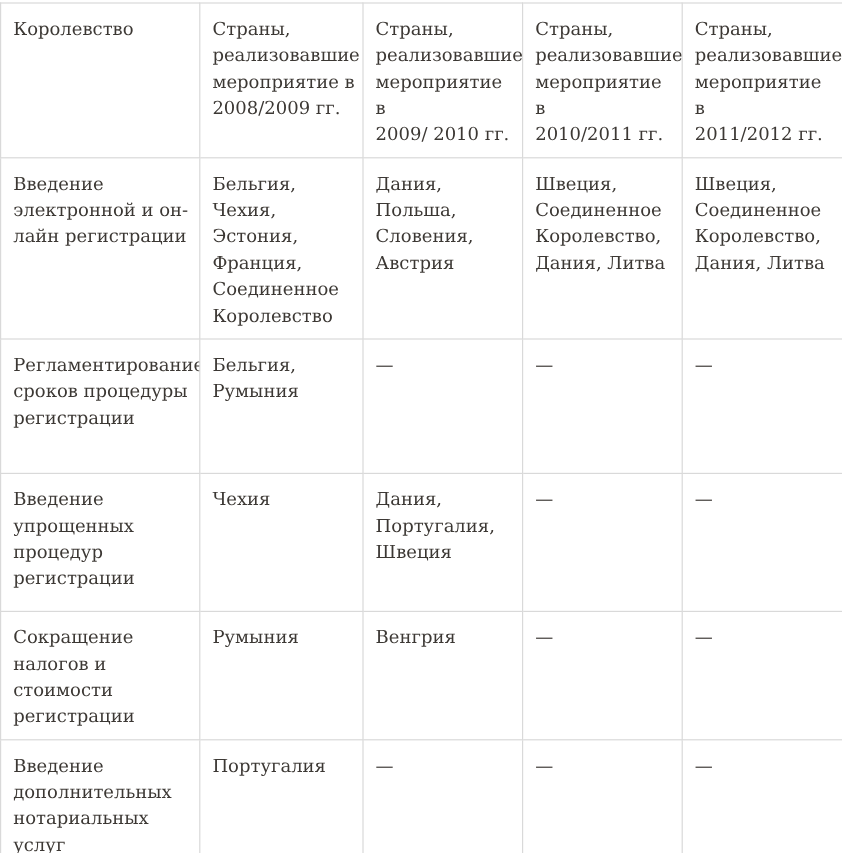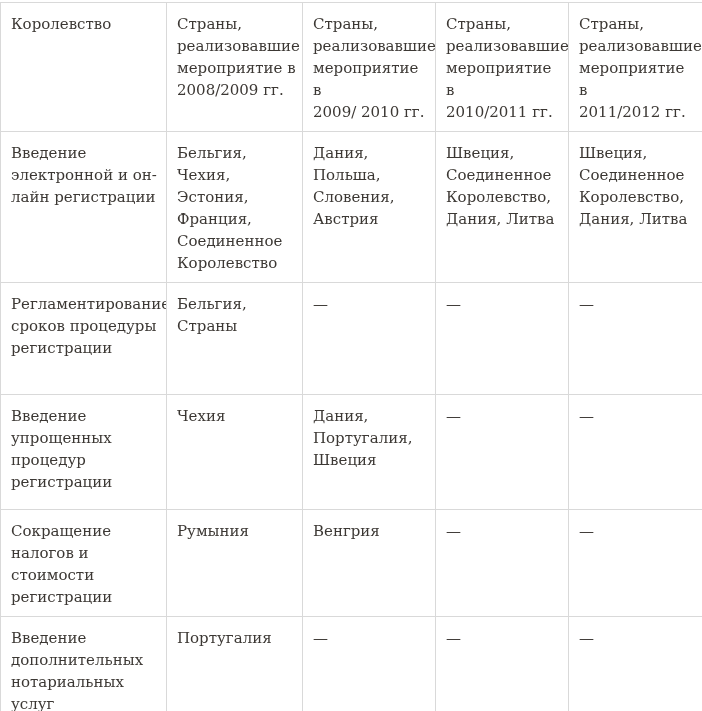--- a/index.html
+++ b/index.html
@@ -93,21 +93,21 @@
       <td>Швеция,
 Соединенное
 Королевство,
 Дания, Литва</td>
     </tr>
     <tr class="r-1">
       <td>Регламентирование
 сроков процедуры
 регистрации</td>
       <td>Бельгия,
-Страны</td>
+Румыния</td>
       <td>—</td>
       <td>—</td>
       <td>—</td>
     </tr>
     <tr class="r-2">
       <td>Введение
 упрощенных
 процедур
 регистрации</td>
       <td>Чехия</td>

